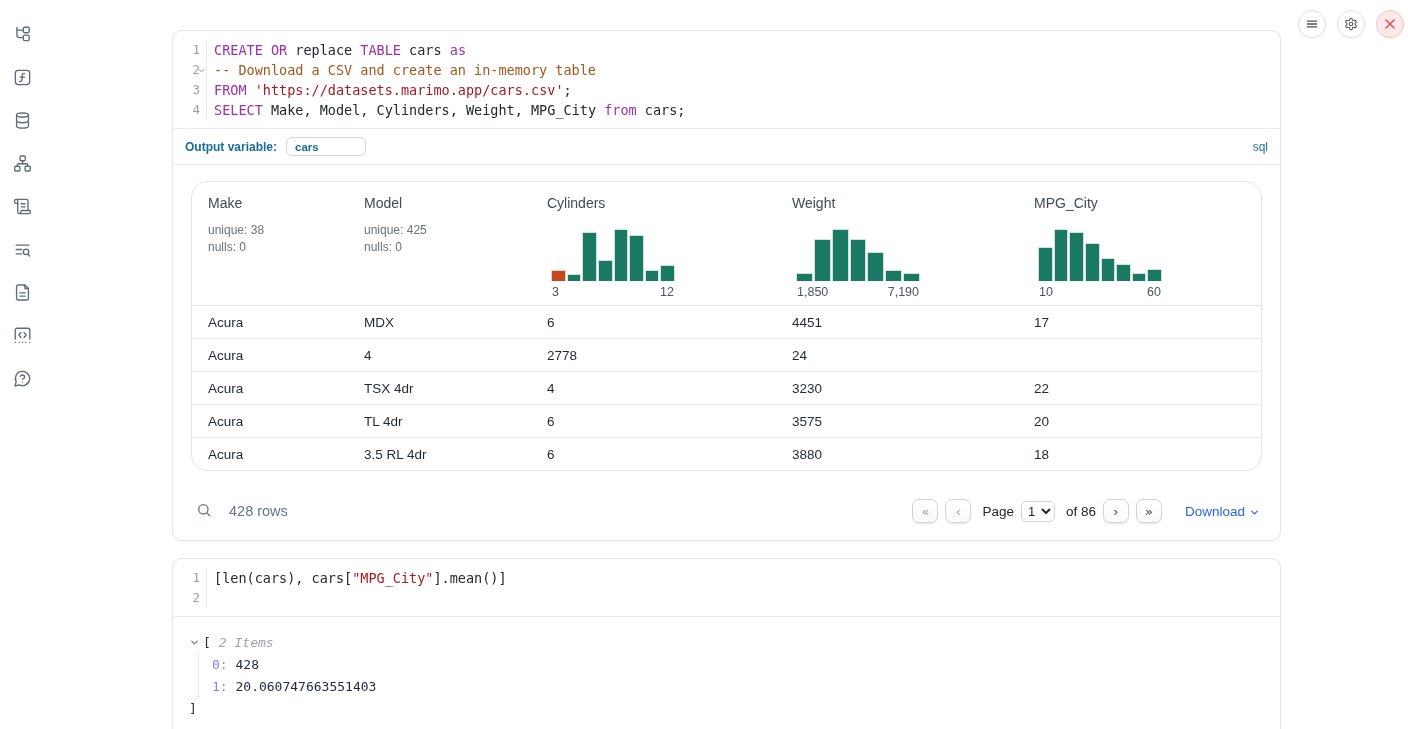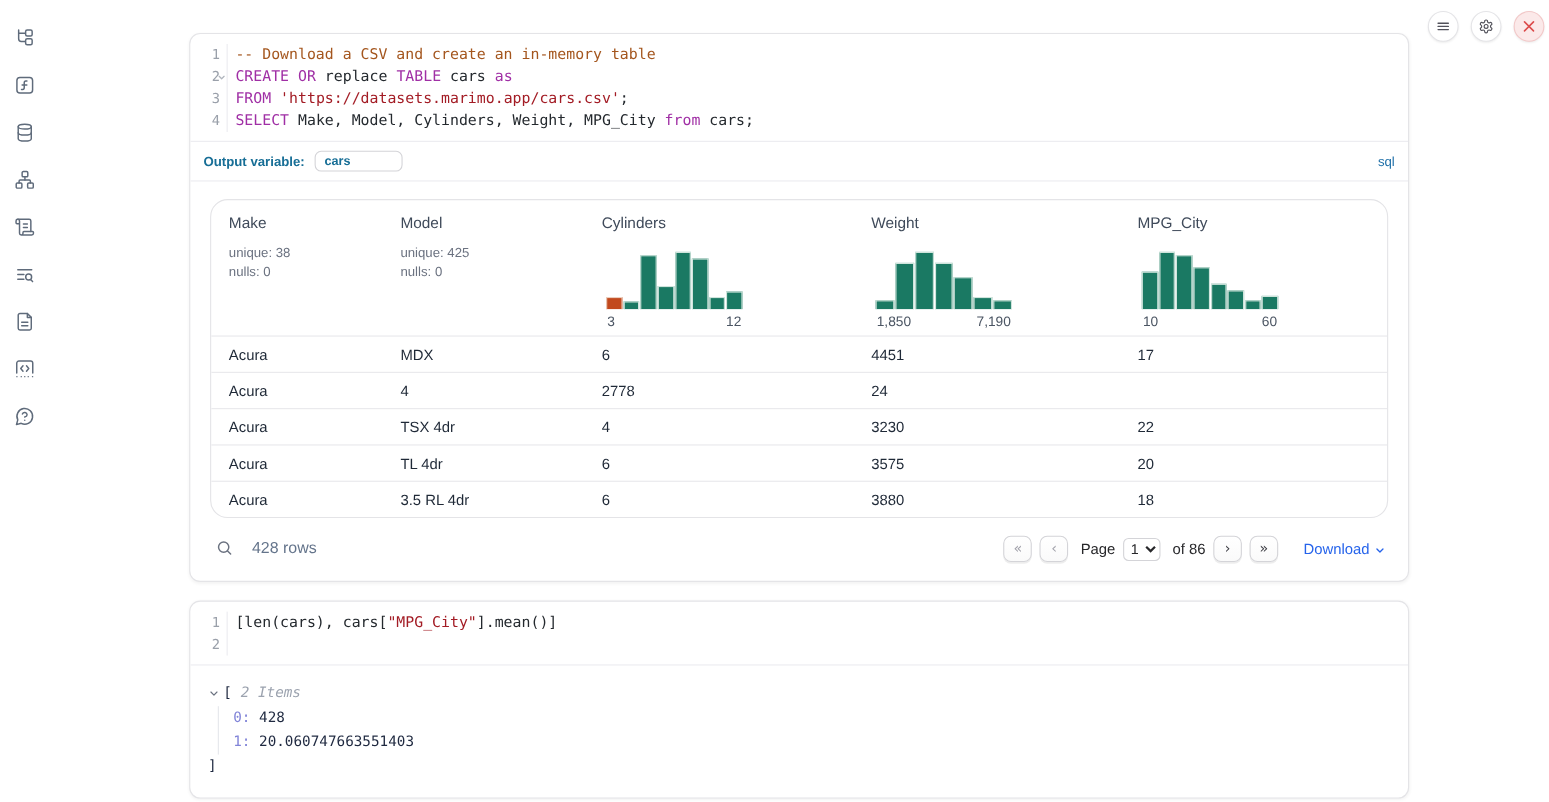--- a/index.html
+++ b/index.html
@@ -61,21 +61,21 @@
   .hist-bars { height:52px; display:flex; align-items:flex-end; gap:1px; }
   .hist-bar { flex:1; background:var(--histTeal); border:0.5px solid #cfe4dc; border-bottom:none; }
   .hist-bar.orange { background:var(--histOrange); border-color:#eccfbf; }
   .hist-labels { display:flex; justify-content:space-between; font-size:12.5px; color:#4b5563;
                  margin-top:4px; padding:0 1px; }
   .tbody .trow { display:grid; grid-template-columns:156px 183px 245px 242px 1fr;
                  border-top:1px solid #e8e8ec; height:33px; }
   .tbody .tcell { padding-left:16px; font-size:13.5px; color:#1f2937; display:flex; align-items:center; }
 
   
-  .tfoot { display:flex; align-items:center; margin-top:13px; padding:0 2px; height:30px; }
+  .tfoot { display:flex; align-items:center; margin-top:25px; padding:0 2px; height:30px; }
   .searchbtn { border:none; background:transparent; color:#6b7280; width:22px; height:22px; cursor:pointer; }
   .searchbtn svg { width:16px; height:16px; }
   .rowcount { margin-left:14px; font-size:14.5px; color:#64748b; }
   .pager { margin-left:auto; display:flex; align-items:center; gap:7px; }
   .pbtn { width:26px; height:24px; border:1px solid #d4d4d8; border-radius:7px;
           background:linear-gradient(#fff,#fafafa); box-shadow:0 1.5px 0 rgba(0,0,0,.07);
           font-size:13px; color:#3f3f46; display:flex; align-items:center; justify-content:center;
           cursor:pointer; font-family:"DejaVu Sans", sans-serif; }
   .pbtn.dim { color:#a1a1aa; }
   .pagelbl { font-size:13.5px; color:#27272a; margin-left:4px; }
@@ -206,22 +206,22 @@
     <div class="editor">
       <div class="gutter">
           <div class="ln">1</div>
           <div class="ln">2<svg viewBox="0 0 24 24" class="fold">
               <path d="m6 9 6 6 6-6" fill="none" stroke="currentColor" stroke-width="3" stroke-linecap="round" stroke-linejoin="round"></path>
             </svg></div>
           <div class="ln">3</div>
           <div class="ln">4</div>
         </div>
       <div class="codearea">
+          <div class="code-line"><span class="tok-kw">CREATE</span><span> </span><span class="tok-kw">OR</span><span> replace </span><span class="tok-kw">TABLE</span><span> cars </span><span class="tok-kw">as</span></div>
           <div class="code-line"><span class="tok-com">-- Download a CSV and create an in-memory table</span></div>
-          <div class="code-line"><span class="tok-kw">CREATE</span><span> </span><span class="tok-kw">OR</span><span> replace </span><span class="tok-kw">TABLE</span><span> cars </span><span class="tok-kw">as</span></div>
           <div class="code-line"><span class="tok-kw">FROM</span><span> </span><span class="tok-str">'https://datasets.marimo.app/cars.csv'</span><span>;</span></div>
           <div class="code-line"><span class="tok-kw">SELECT</span><span> Make, Model, Cylinders, Weight, MPG_City </span><span class="tok-kw">from</span><span> cars;</span></div>
         </div>
     </div>
     <div class="outvar">
       <span class="lbl">Output variable:</span>
       <input value="cars" style="">
       <span class="lang">sql</span>
     </div>
     <div class="output">

